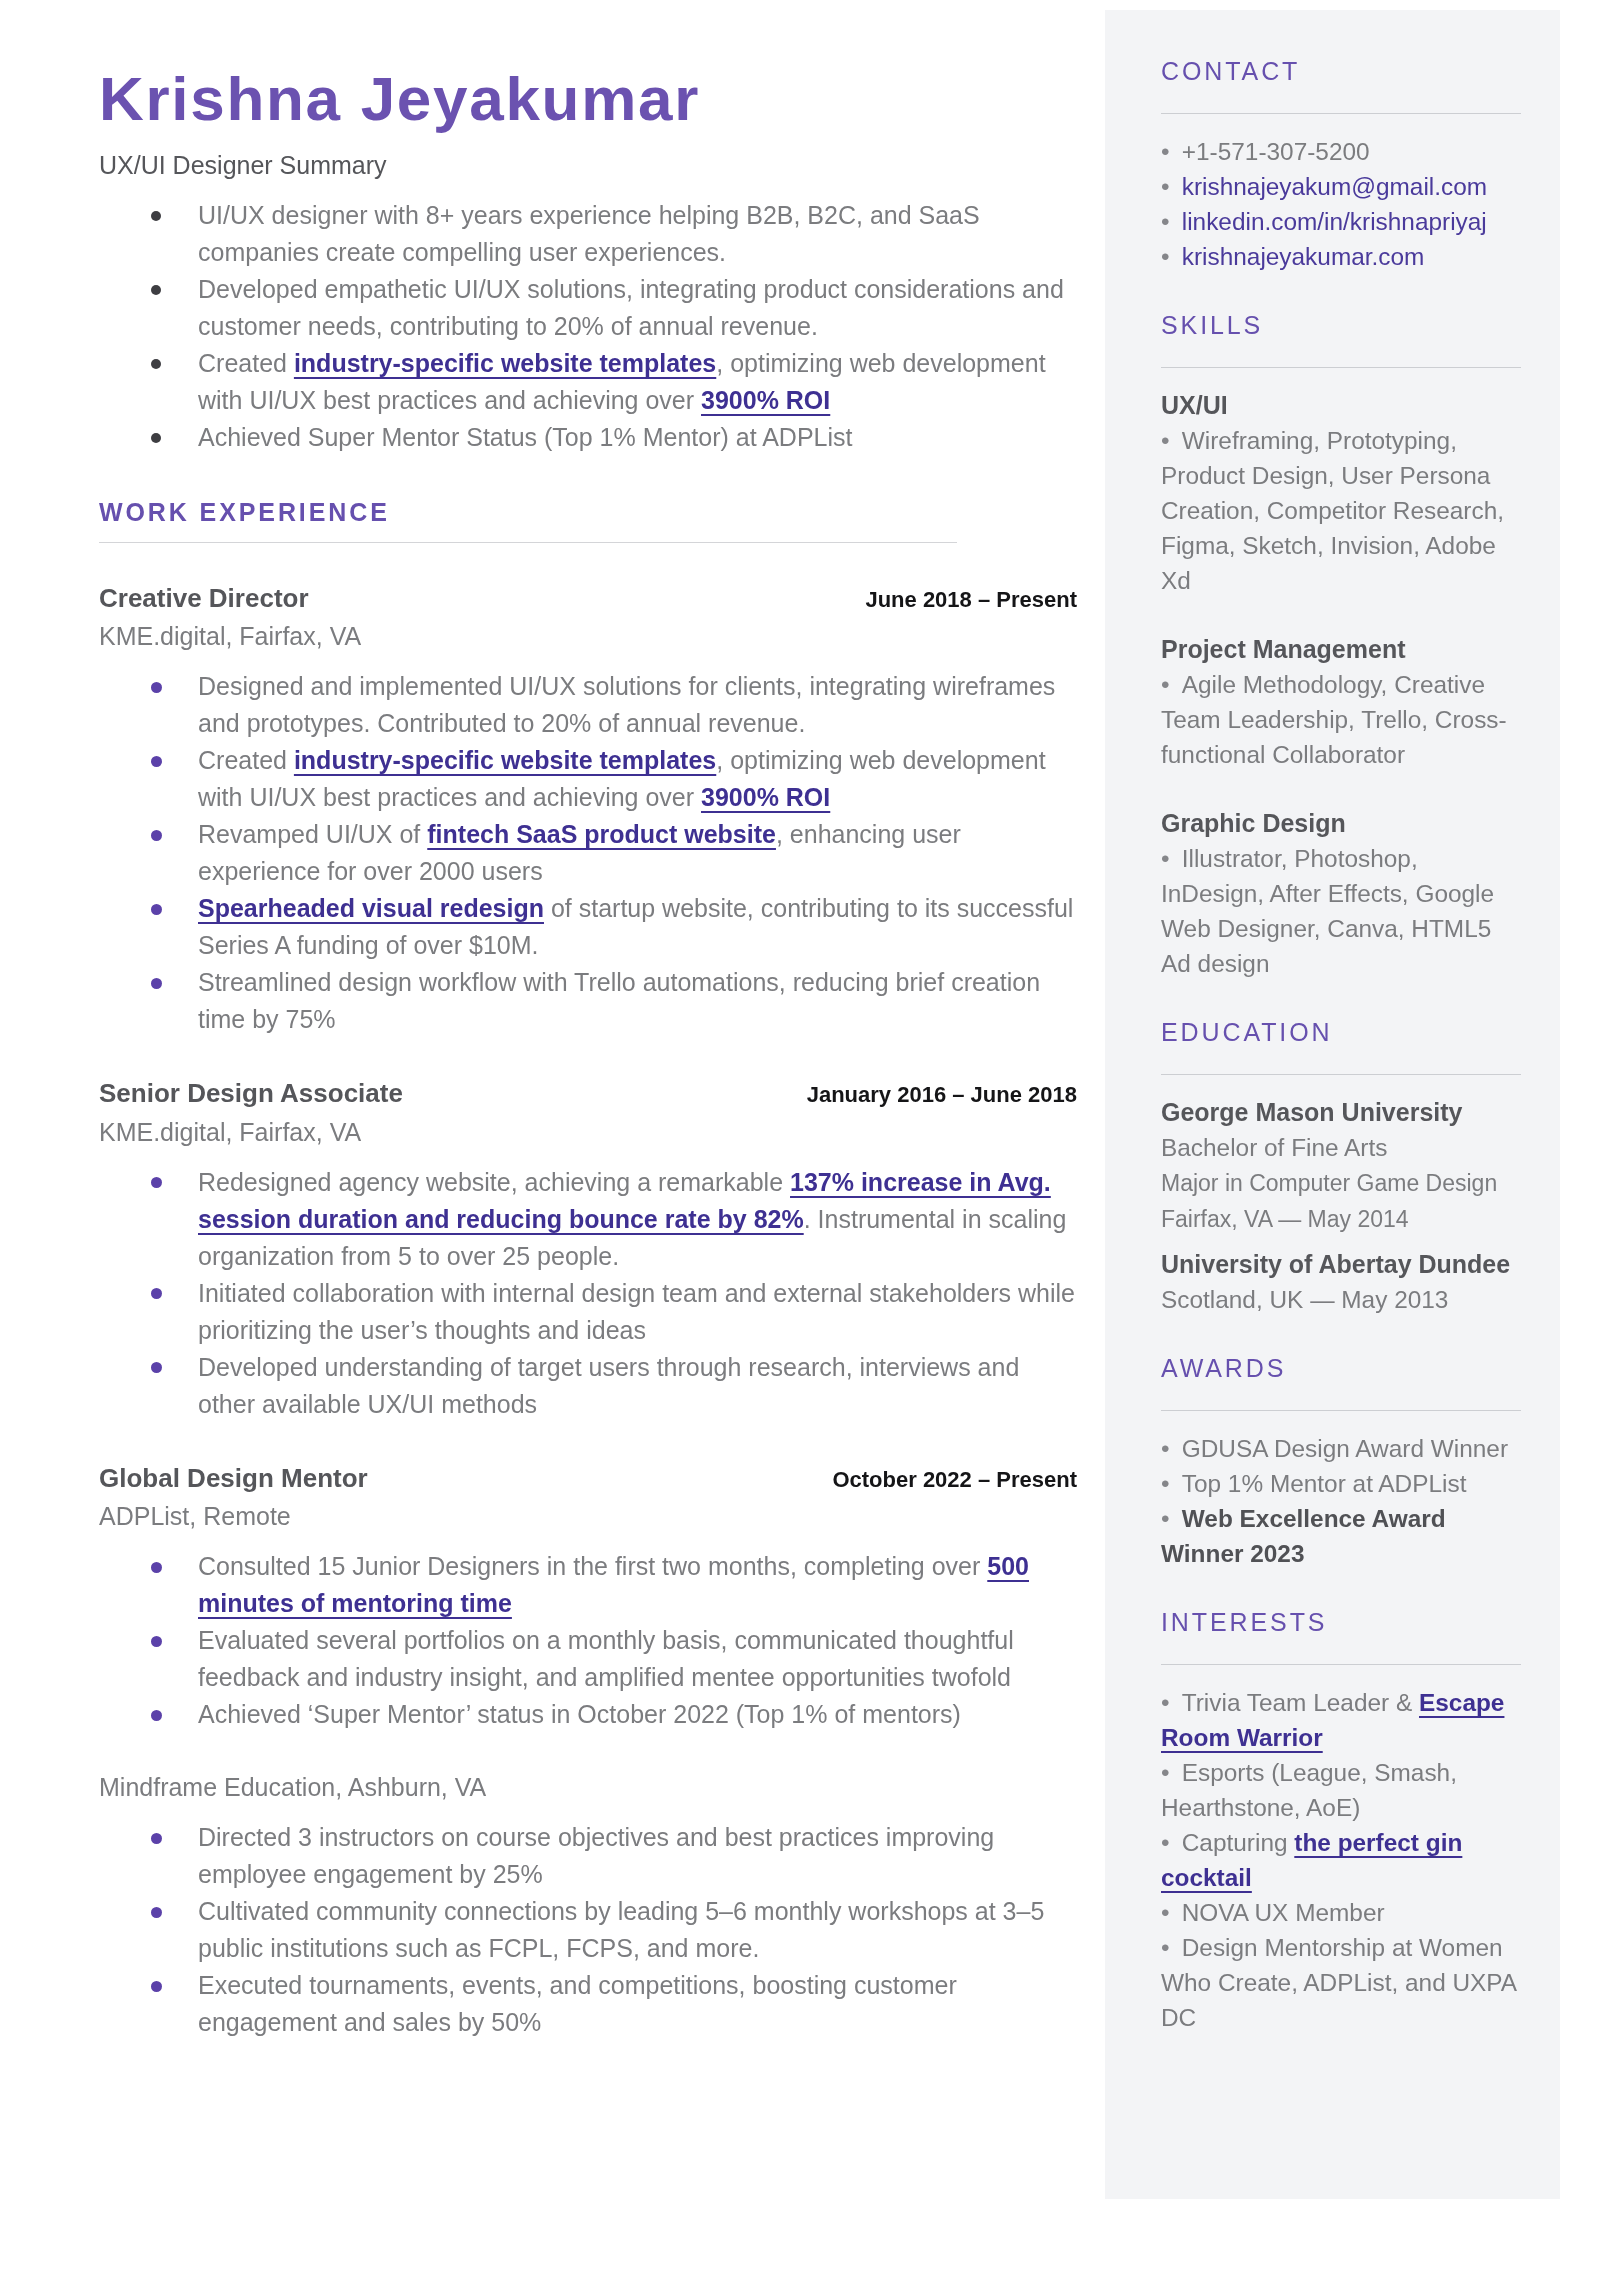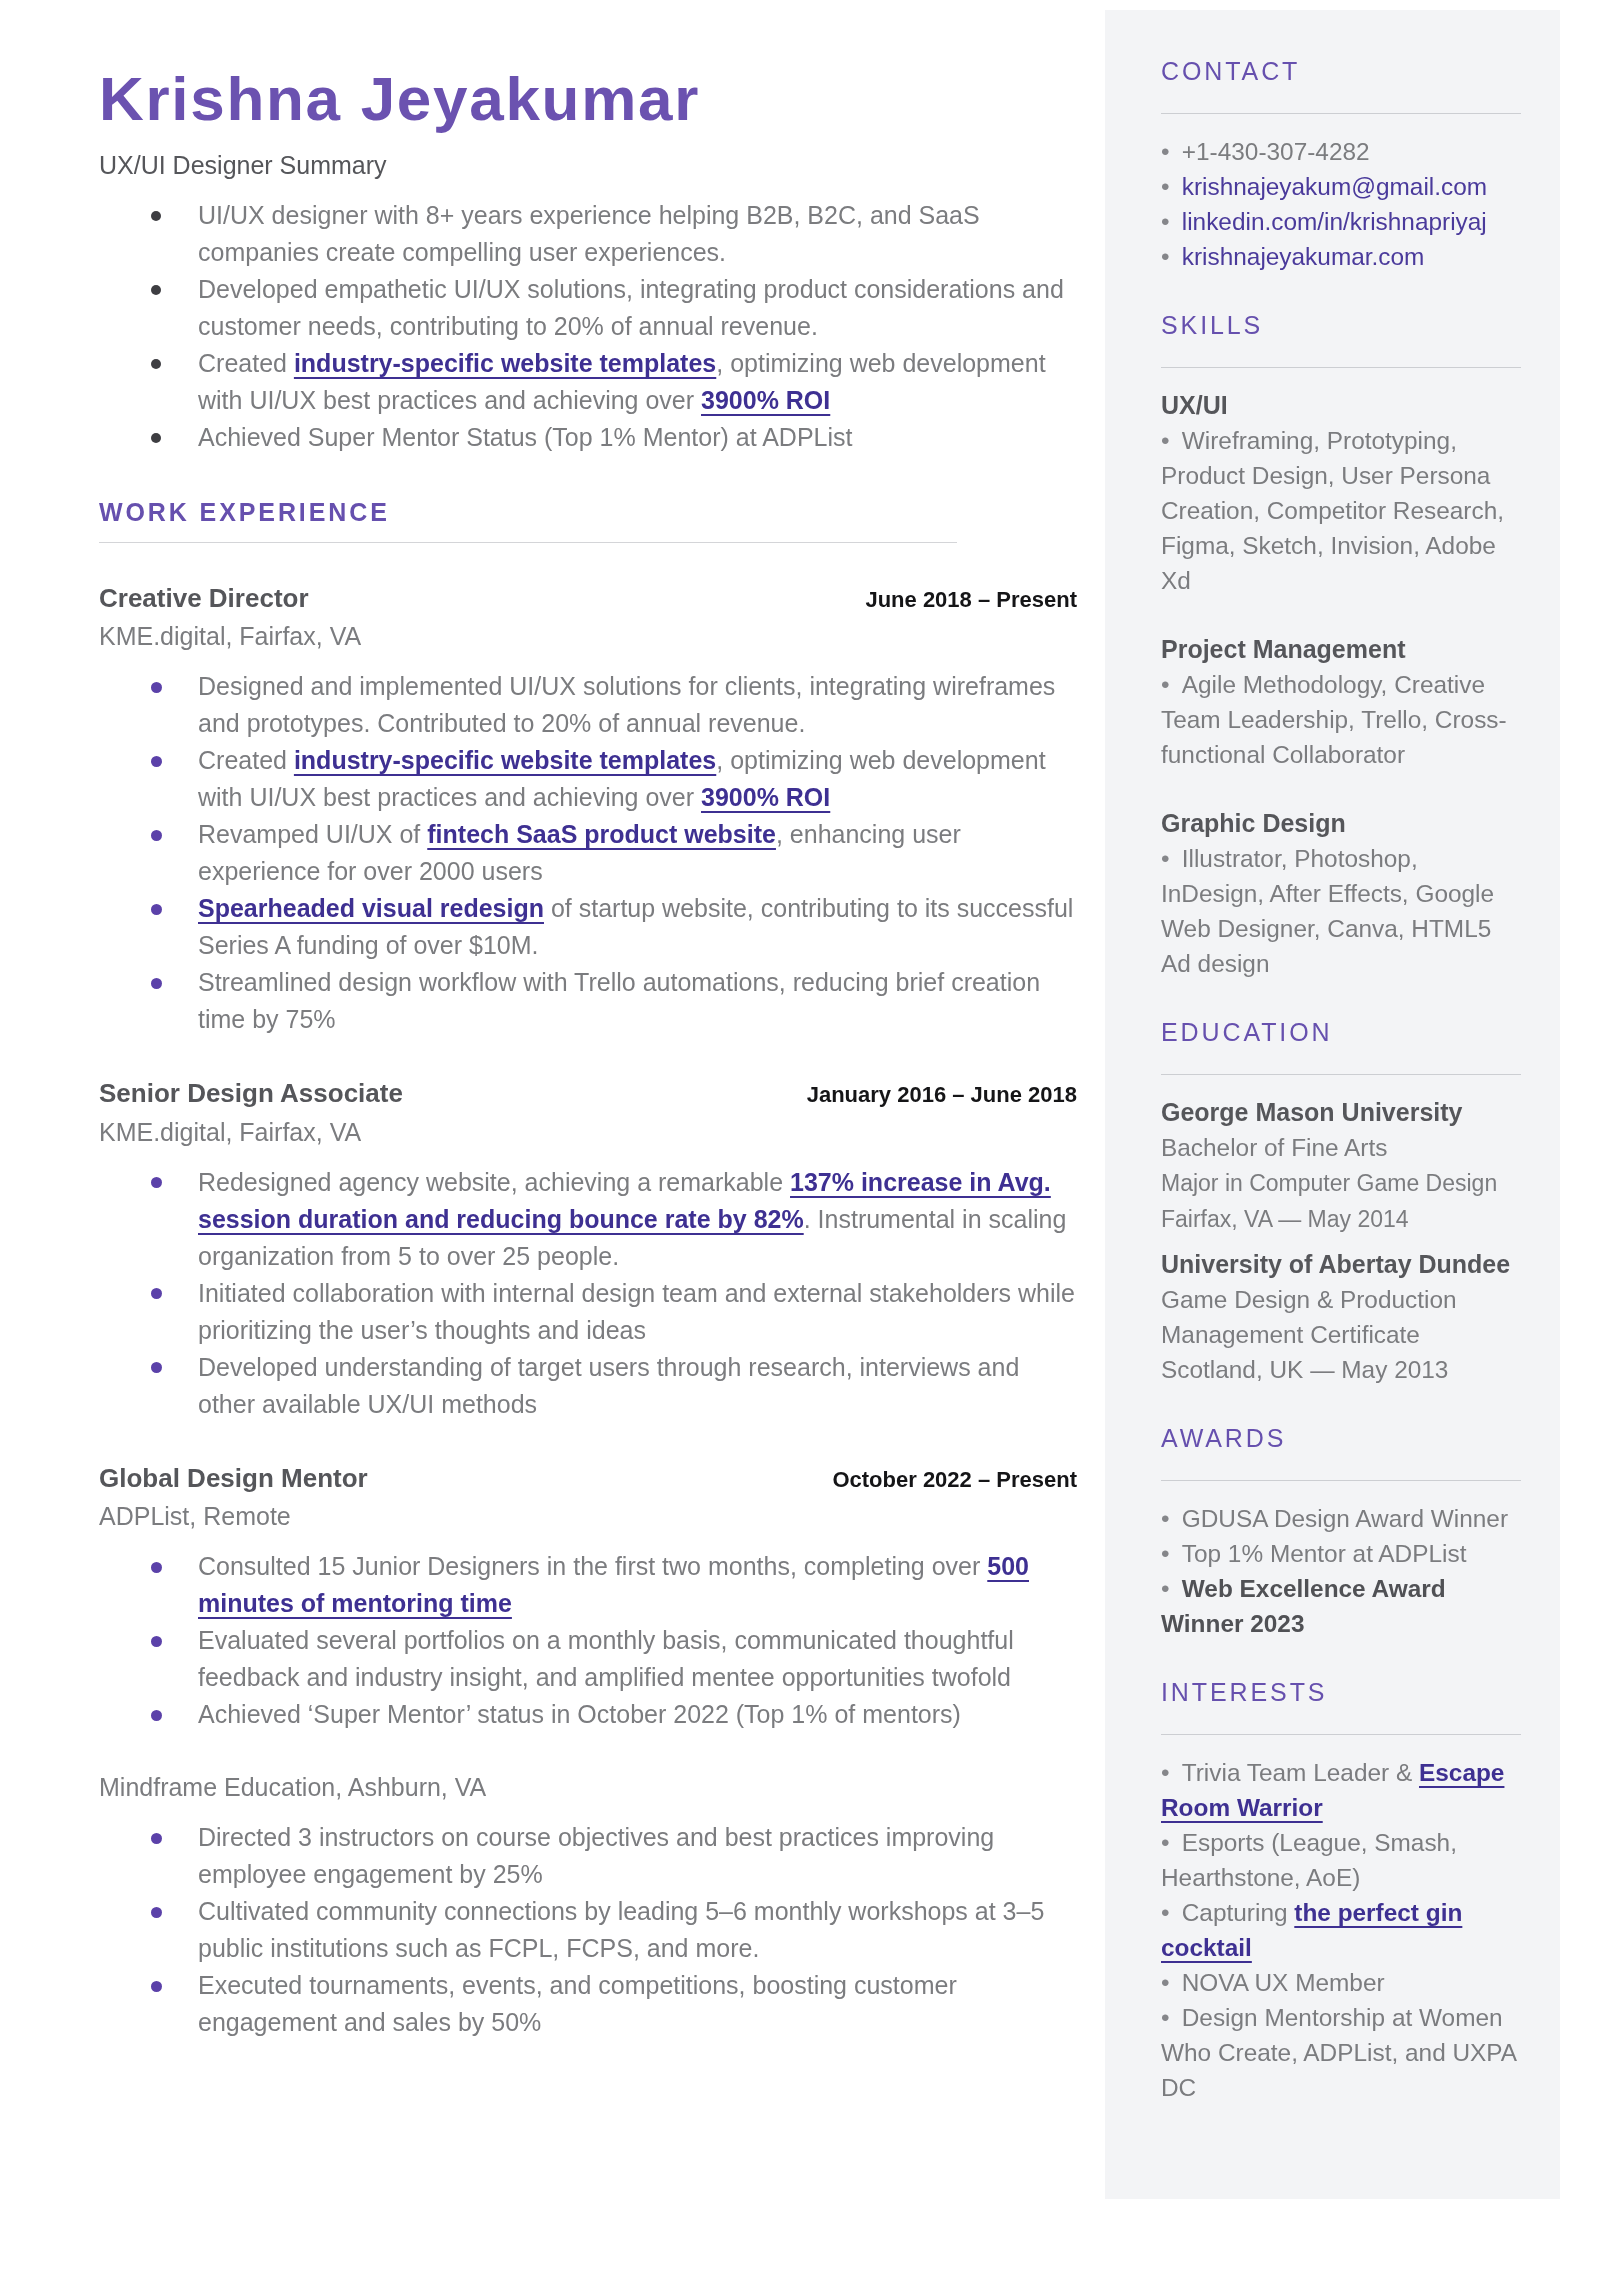--- a/index.html
+++ b/index.html
@@ -123,21 +123,21 @@
       </div>
   </div>
 
   <aside class="sidebar">
 
     <section class="side-sec">
       <h3>CONTACT</h3>
       <hr class="side-rule">
       <div>
 
-      <div class="side-item"><span class="blt">• </span><span class="seg">+1-430-307-4282</span></div>
+      <div class="side-item"><span class="blt">• </span><span class="seg">+1-571-307-5200</span></div>
           <div class="side-item"><span class="blt">• </span><span class="seg seg-plink">krishnajeyakum@gmail.com</span></div>
           <div class="side-item"><span class="blt">• </span><span class="seg seg-plink">linkedin.com/in/krishnapriyaj</span></div>
           <div class="side-item"><span class="blt">• </span><span class="seg seg-plink">krishnajeyakumar.com</span></div>
         </div>
     </section>
 
     <section class="side-sec">
       <h3>SKILLS</h3>
       <hr class="side-rule">
       <div>
@@ -168,21 +168,20 @@
 
             <div class="edu-line"><span class="seg">Bachelor of Fine Arts</span></div>
               <div class="edu-line"><span class="seg seg-small">Major in Computer Game Design</span></div>
               <div class="edu-line"><span class="seg seg-small">Fairfax, VA — May 2014</span></div>
             </div>
           </div>
           <div class="edu">
             <div class="sub-title">University of Abertay Dundee</div>
             <div>
 
-            <div class="edu-line"><span class="seg">Game Design &amp; Production Management Certificate</span></div>
               <div class="edu-line"><span class="seg">Scotland, UK — May 2013</span></div>
             </div>
           </div>
         </div>
     </section>
 
     <section class="side-sec">
       <h3>AWARDS</h3>
       <hr class="side-rule">
       <div>

